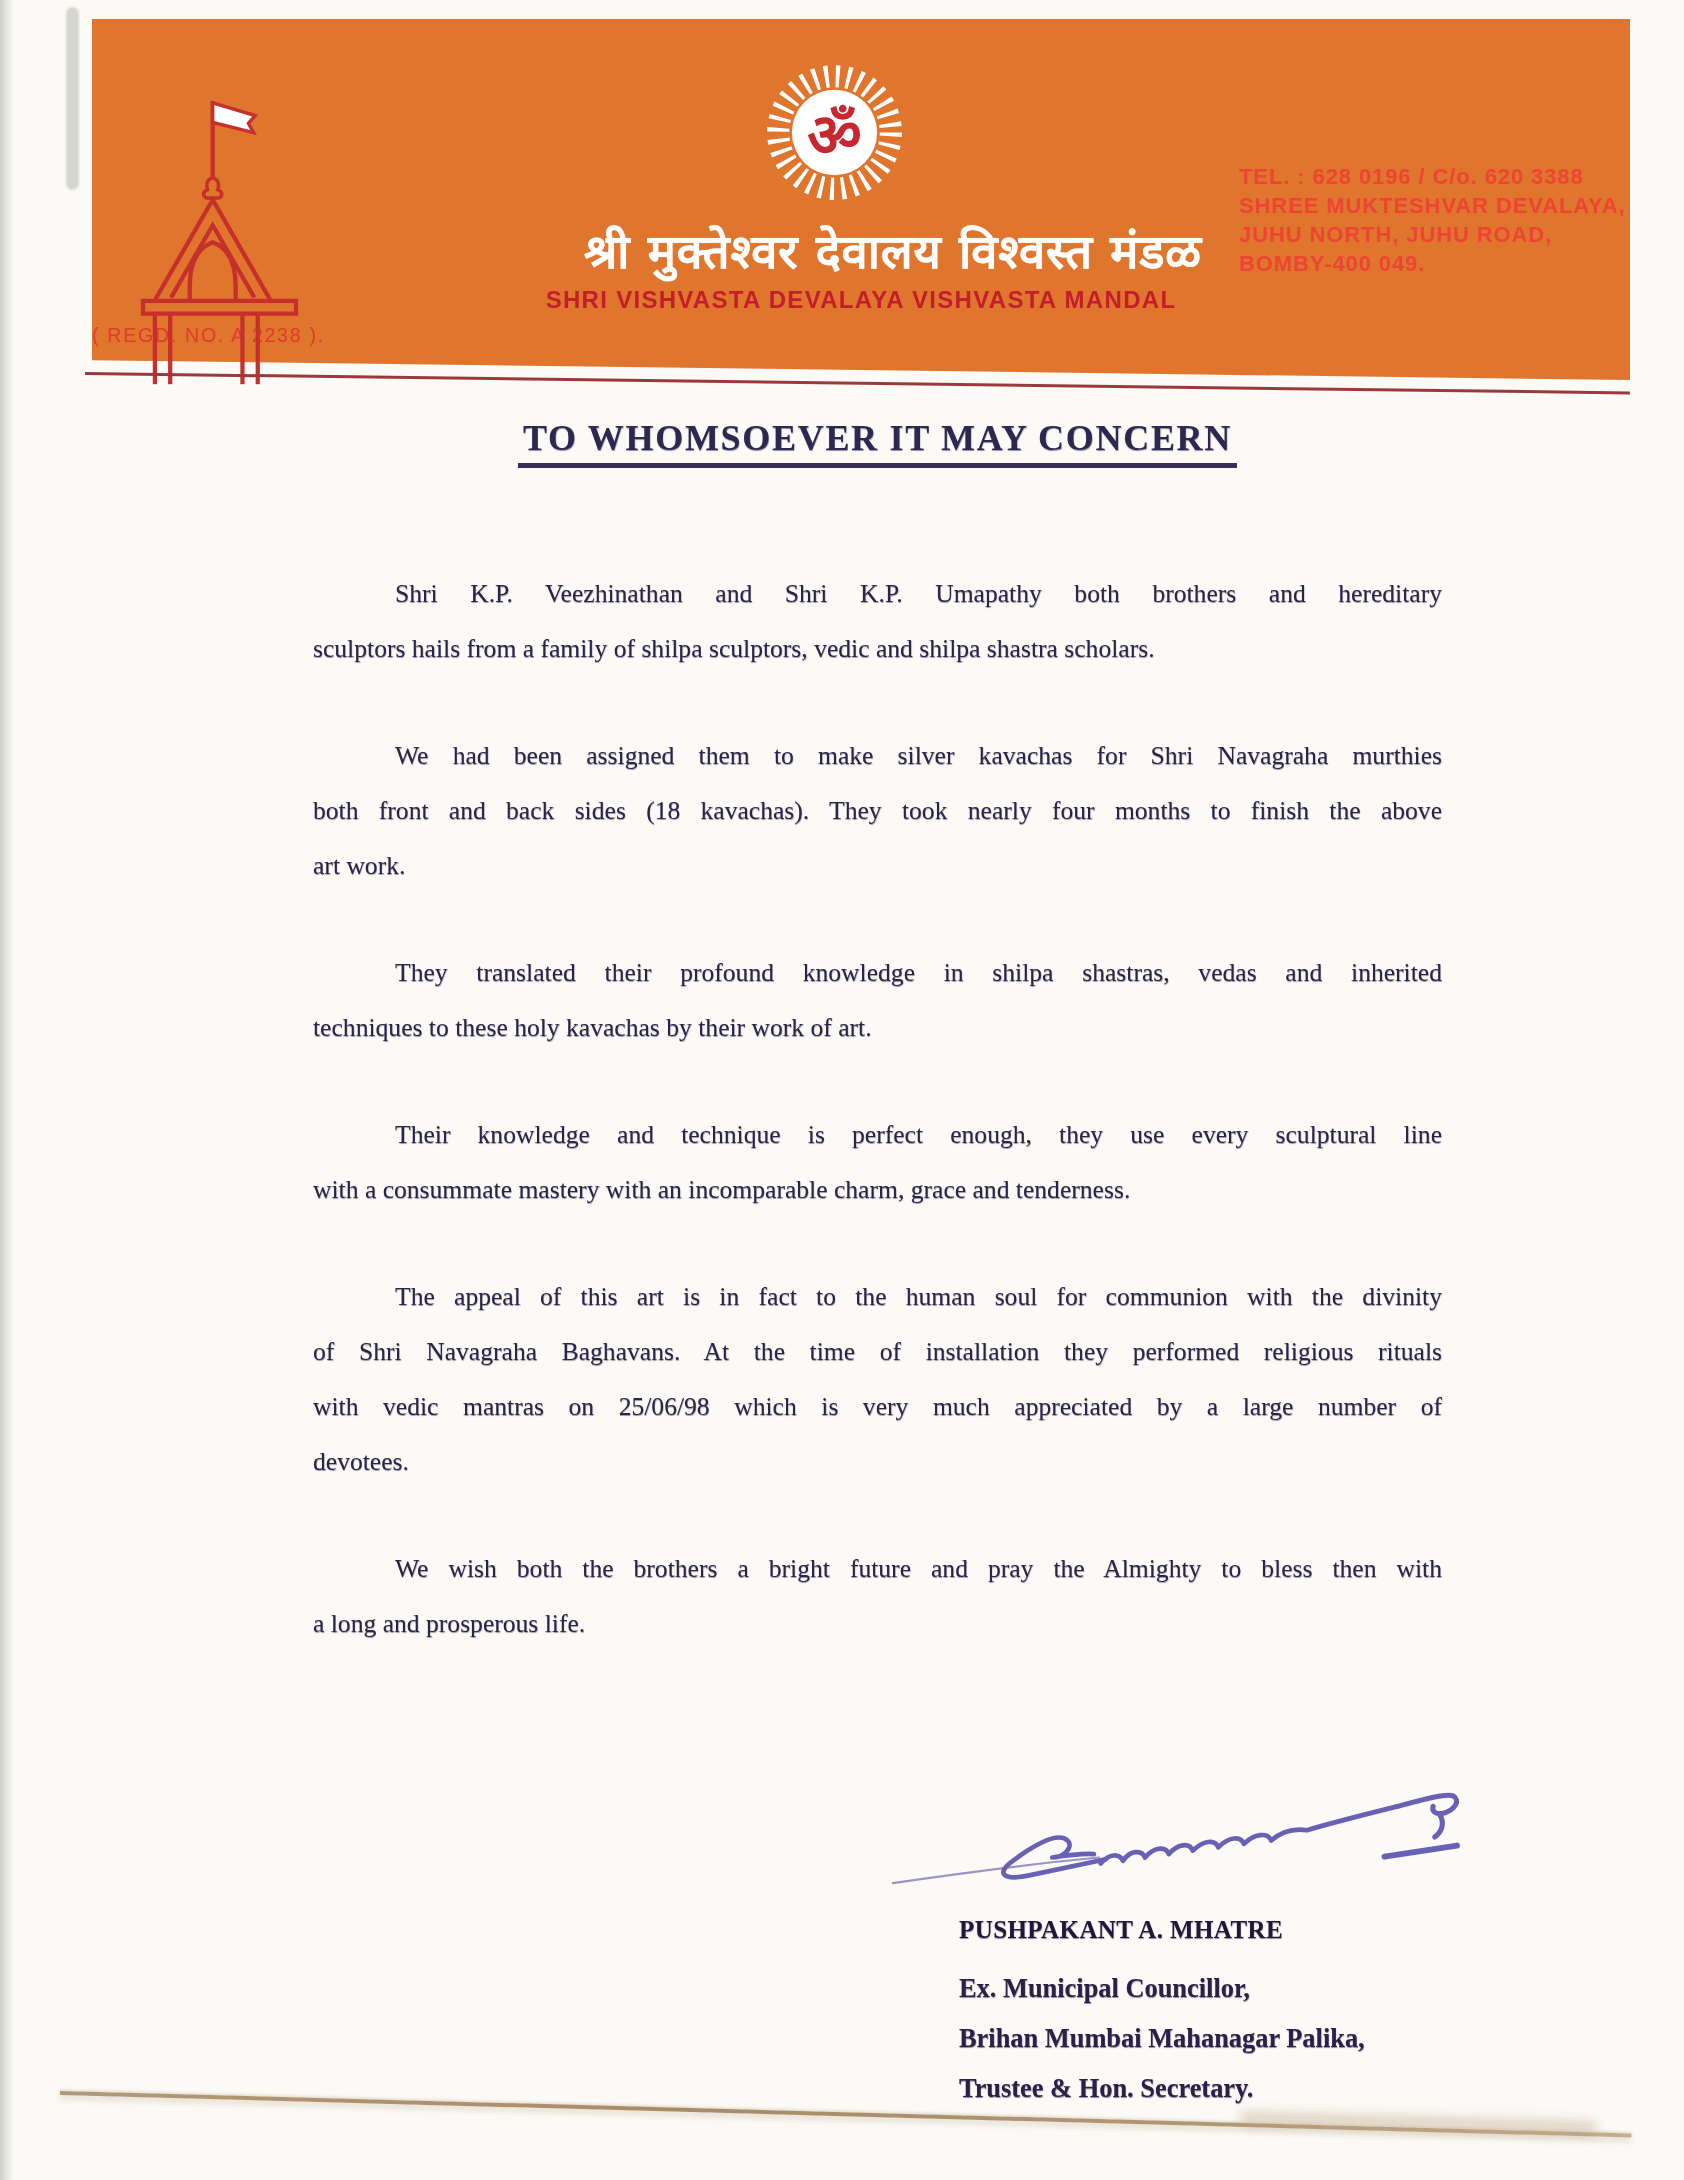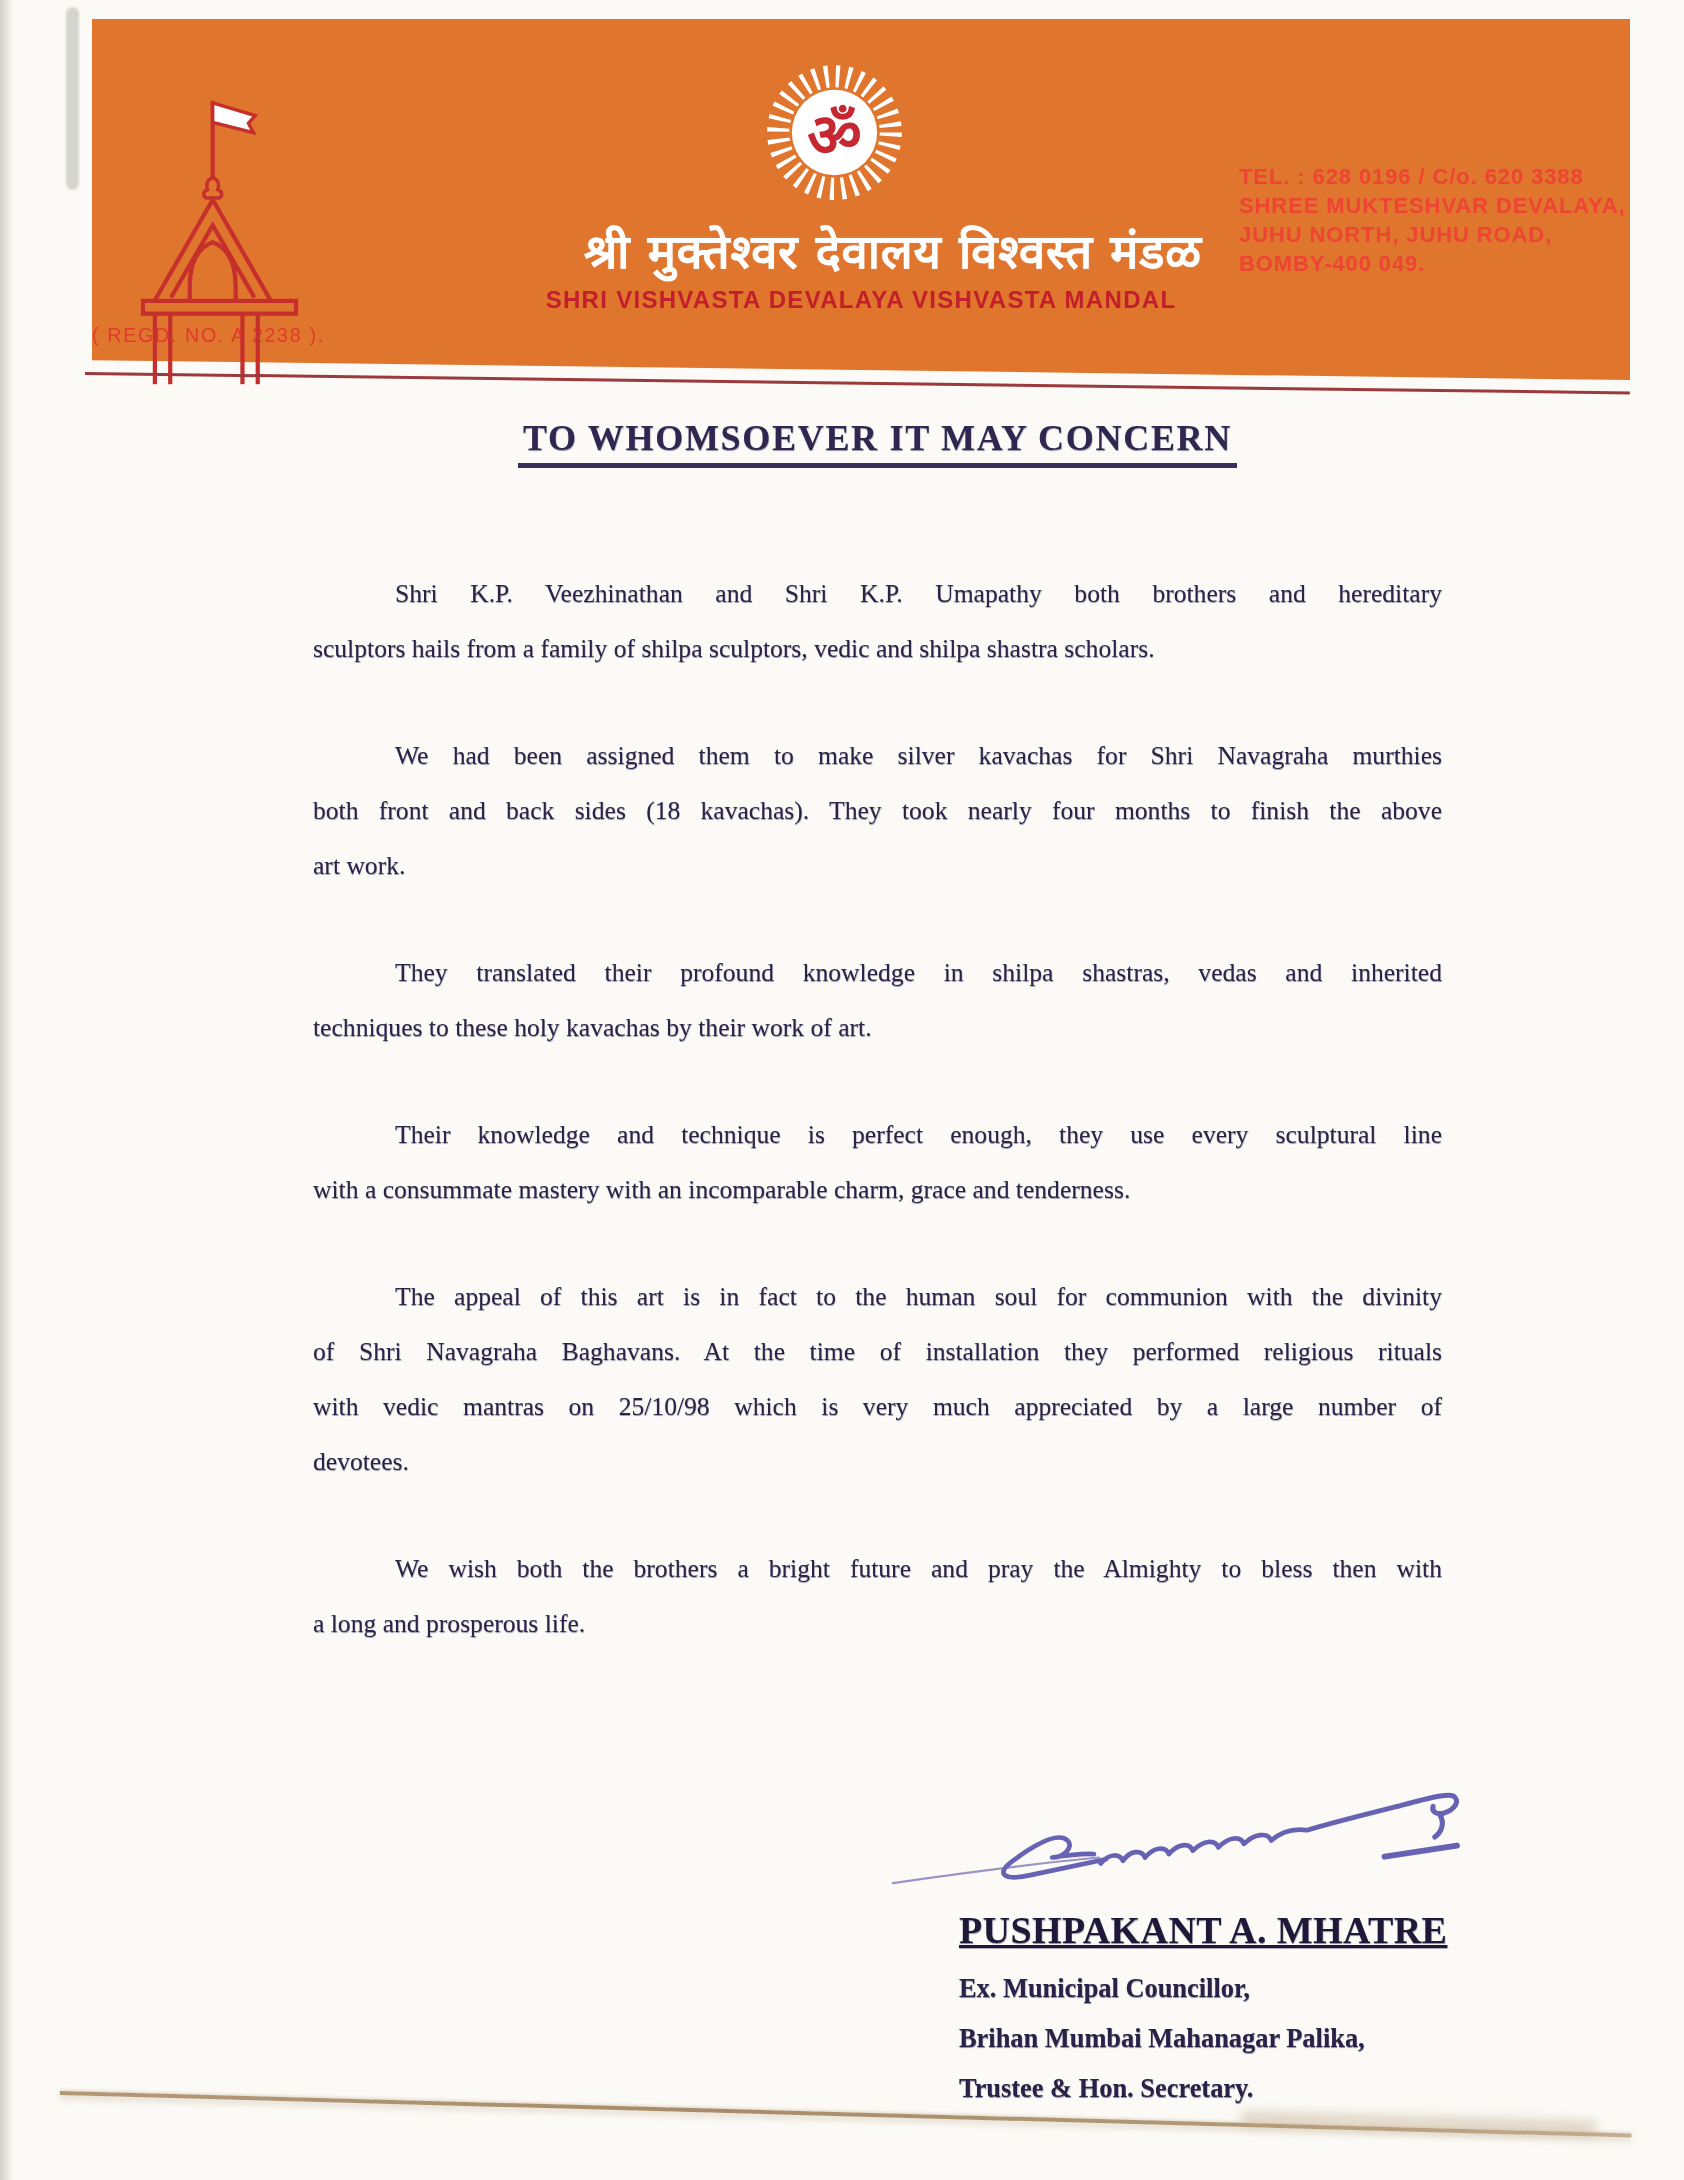--- a/index.html
+++ b/index.html
@@ -55,21 +55,21 @@
     text-shadow:0.4px 0.7px 0.8px rgba(43,36,73,.45);}
   .para{margin:0 0 52px 0;}
   .para .line{text-align:justify;text-align-last:justify;}
   .para .line.last{text-align-last:left;}
   .para .line.first{text-indent:82px;}
 
   
   .signature-svg{position:absolute;left:886px;top:1779px;width:588px;height:111px;}
   .sig-block{position:absolute;left:959px;top:1913px;color:#251D42;
     text-shadow:0.4px 0.7px 0.9px rgba(37,29,66,.5);}
-  .sig-name{font-size:38px;font-weight:bold;letter-spacing:0.4px;line-height:34px;color:#1F1838;text-decoration:underline;}
+  .sig-name{font-size:25px;font-weight:bold;letter-spacing:0.4px;line-height:34px;color:#1F1838;}
   .sig-titles{margin-top:16px;}
   .sig-title{font-size:26.4px;font-weight:bold;line-height:50px;color:#2A2148;}
 </style>
 </head>
 <body>
 
 <div class="page">
 
   <div class="edge-left"></div>
   <div class="edge-blob"></div>
@@ -137,21 +137,21 @@
       </div>
 
       <div class="para">
         <div class="line first">Their knowledge and technique is perfect enough, they use every sculptural line</div>
         <div class="line last">with a consummate mastery with an incomparable charm, grace and tenderness.</div>
       </div>
 
       <div class="para">
         <div class="line first">The appeal of this art is in fact to the human soul for communion with the divinity</div>
         <div class="line">of Shri Navagraha Baghavans. At the time of installation they performed religious rituals</div>
-        <div class="line">with vedic mantras on 25/10/98 which is very much appreciated by a large number of</div>
+        <div class="line">with vedic mantras on 25/06/98 which is very much appreciated by a large number of</div>
         <div class="line last">devotees.</div>
       </div>
 
       <div class="para">
         <div class="line first">We wish both the brothers a bright future and pray the Almighty to bless then with</div>
         <div class="line last">a long and prosperous life.</div>
       </div>
     </div>
 
   <svg class="signature-svg" viewBox="0 0 690 130" fill="none" stroke-linecap="round" stroke-linejoin="round">

